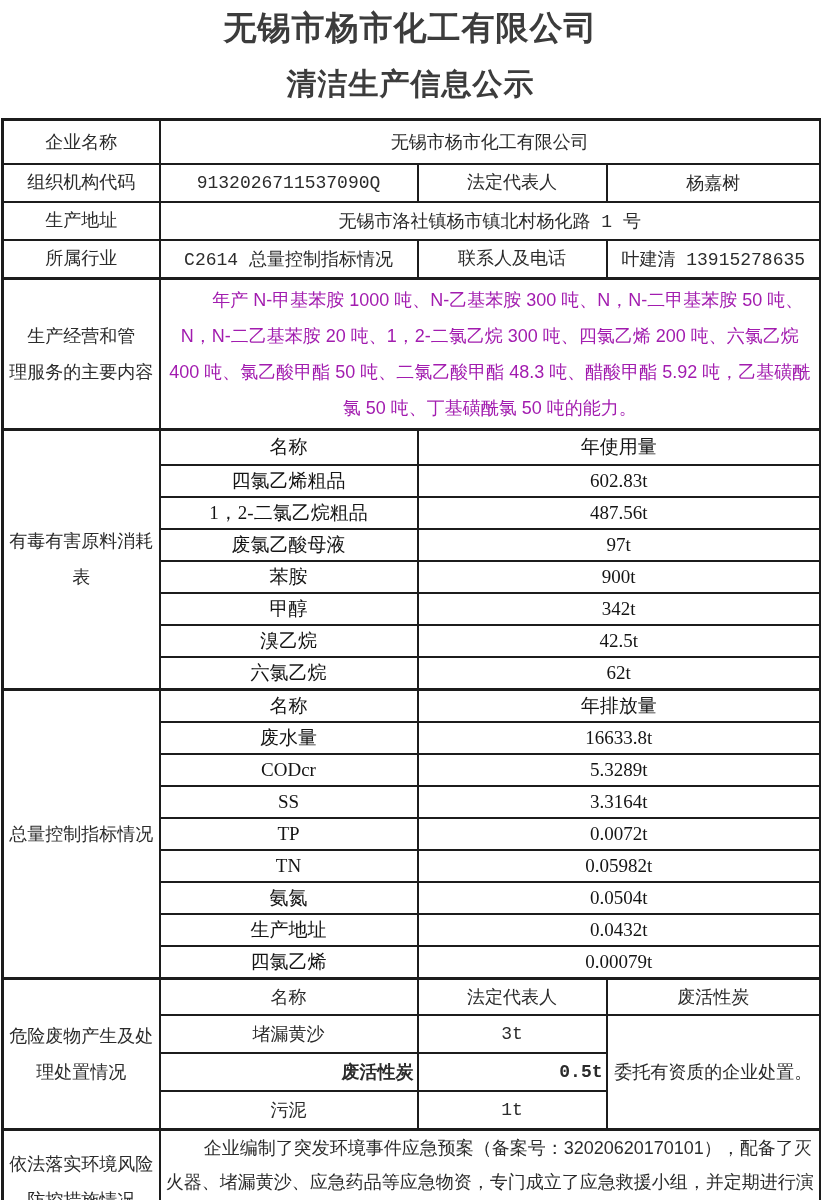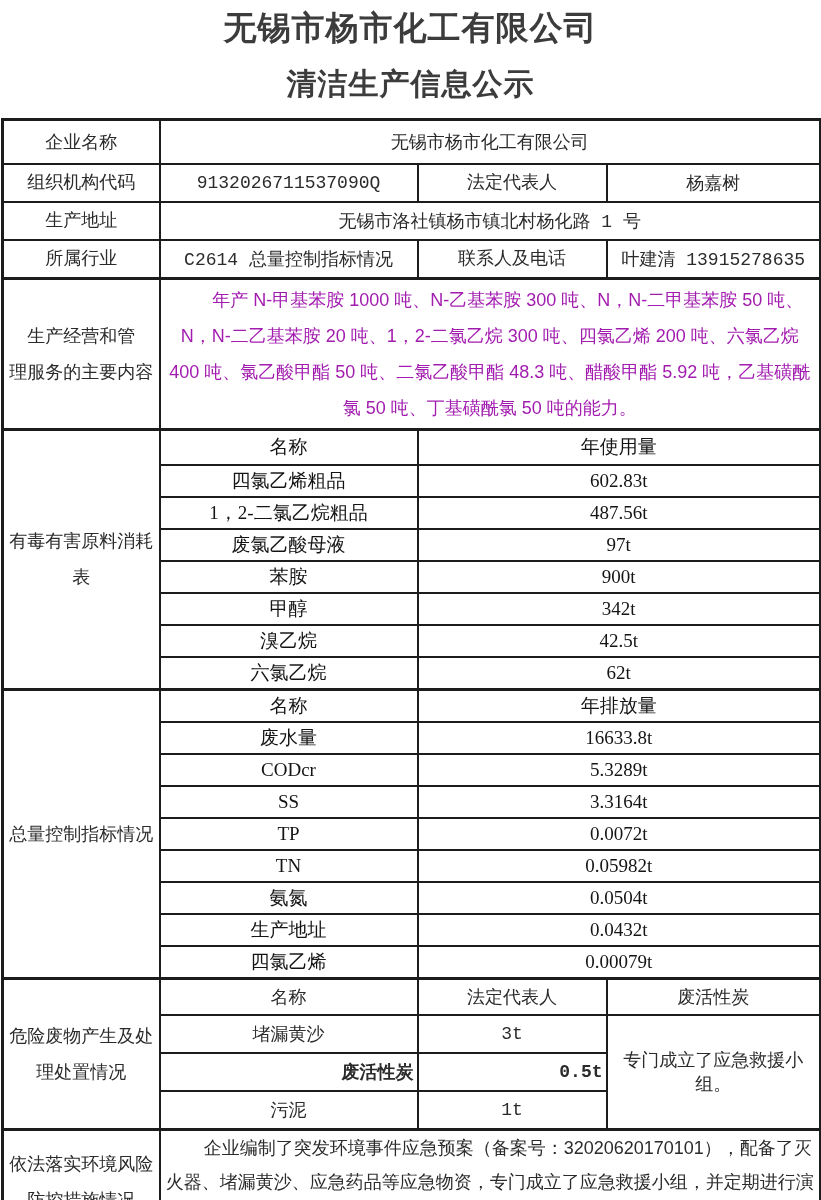--- a/index.html
+++ b/index.html
@@ -213,21 +213,21 @@
       <tr class="h37 sec">
         <td class="lab" rowspan="4">危险废物产生及处
 理处置情况</td>
         <td class="sans-val">名称</td>
         <td class="sans-val">法定代表人</td>
         <td class="sans-val">废活性炭</td>
       </tr>
       <tr class="h38">
         <td class="sans-val">堵漏黄沙</td>
         <td class="sans-val">3t</td>
-        <td class="sans-val" rowspan="3">专门成立了应急救援小组。</td>
+        <td class="sans-val" rowspan="3">委托有资质的企业处置。</td>
       </tr>
       <tr class="h38 bold-row">
         <td class="sans-val">废活性炭</td>
         <td class="sans-val">0.5t</td>
       </tr>
       <tr class="h38">
         <td class="sans-val">污泥</td>
         <td class="sans-val">1t</td>
       </tr>
 

